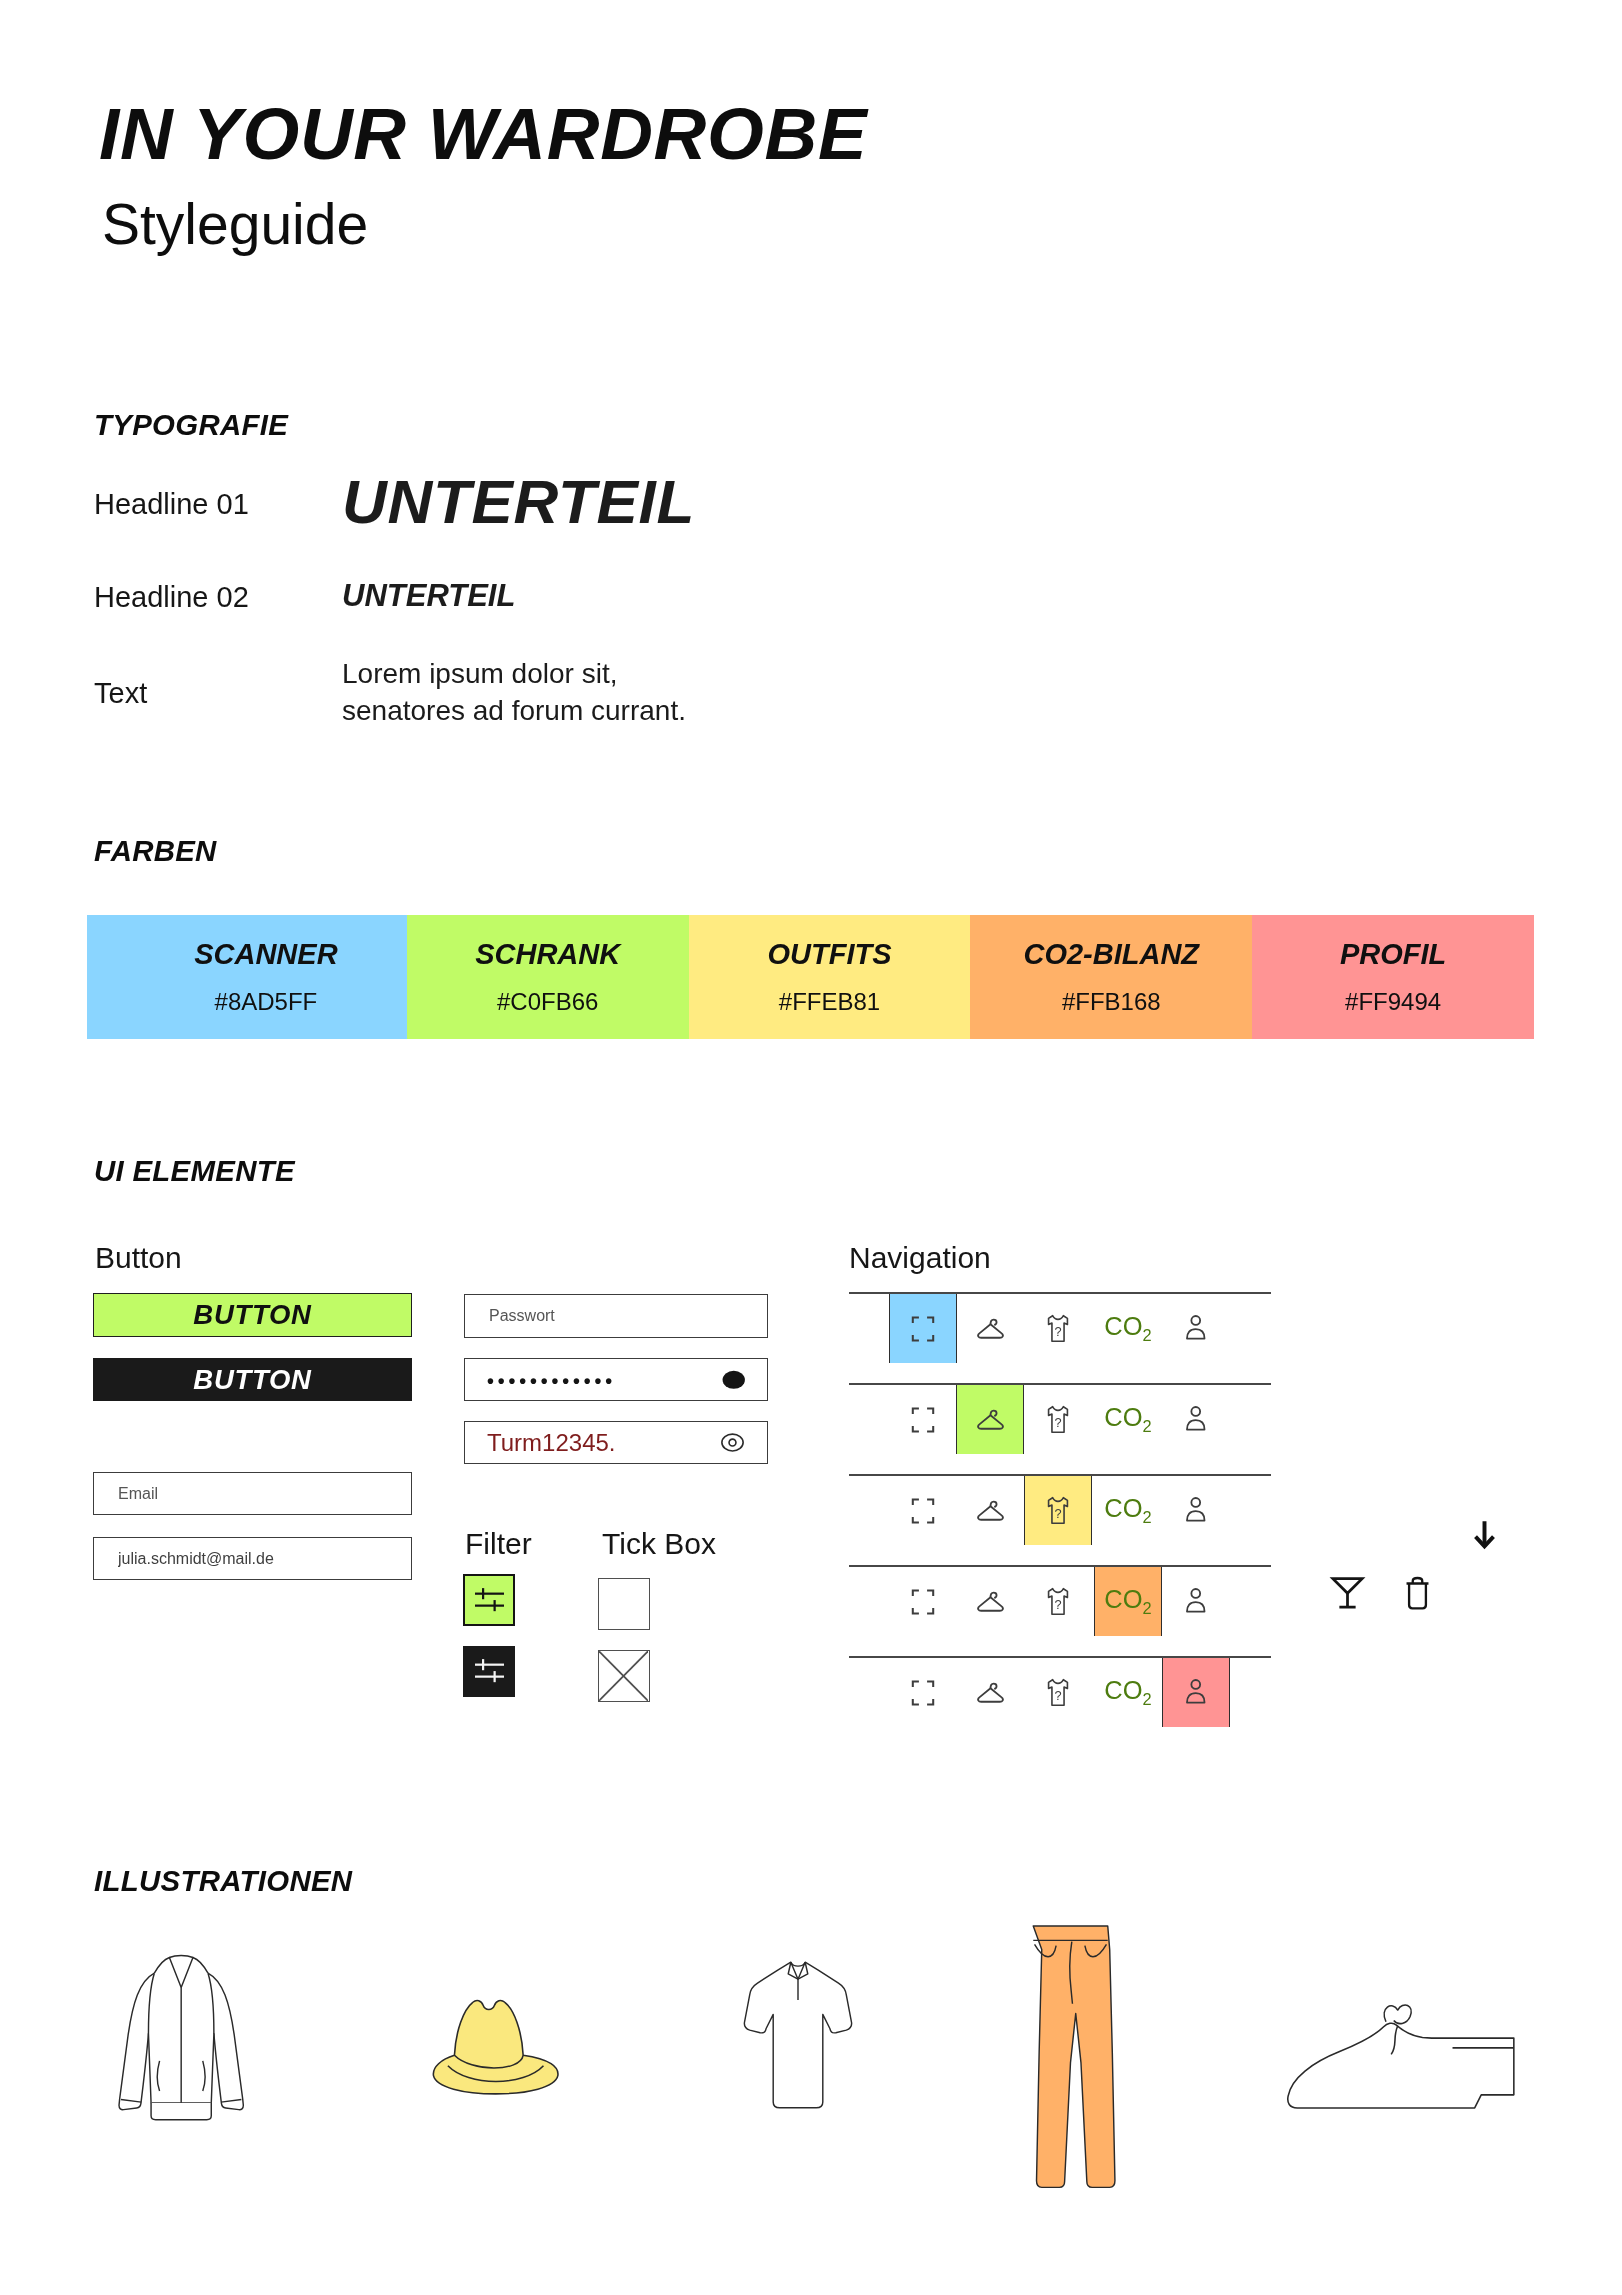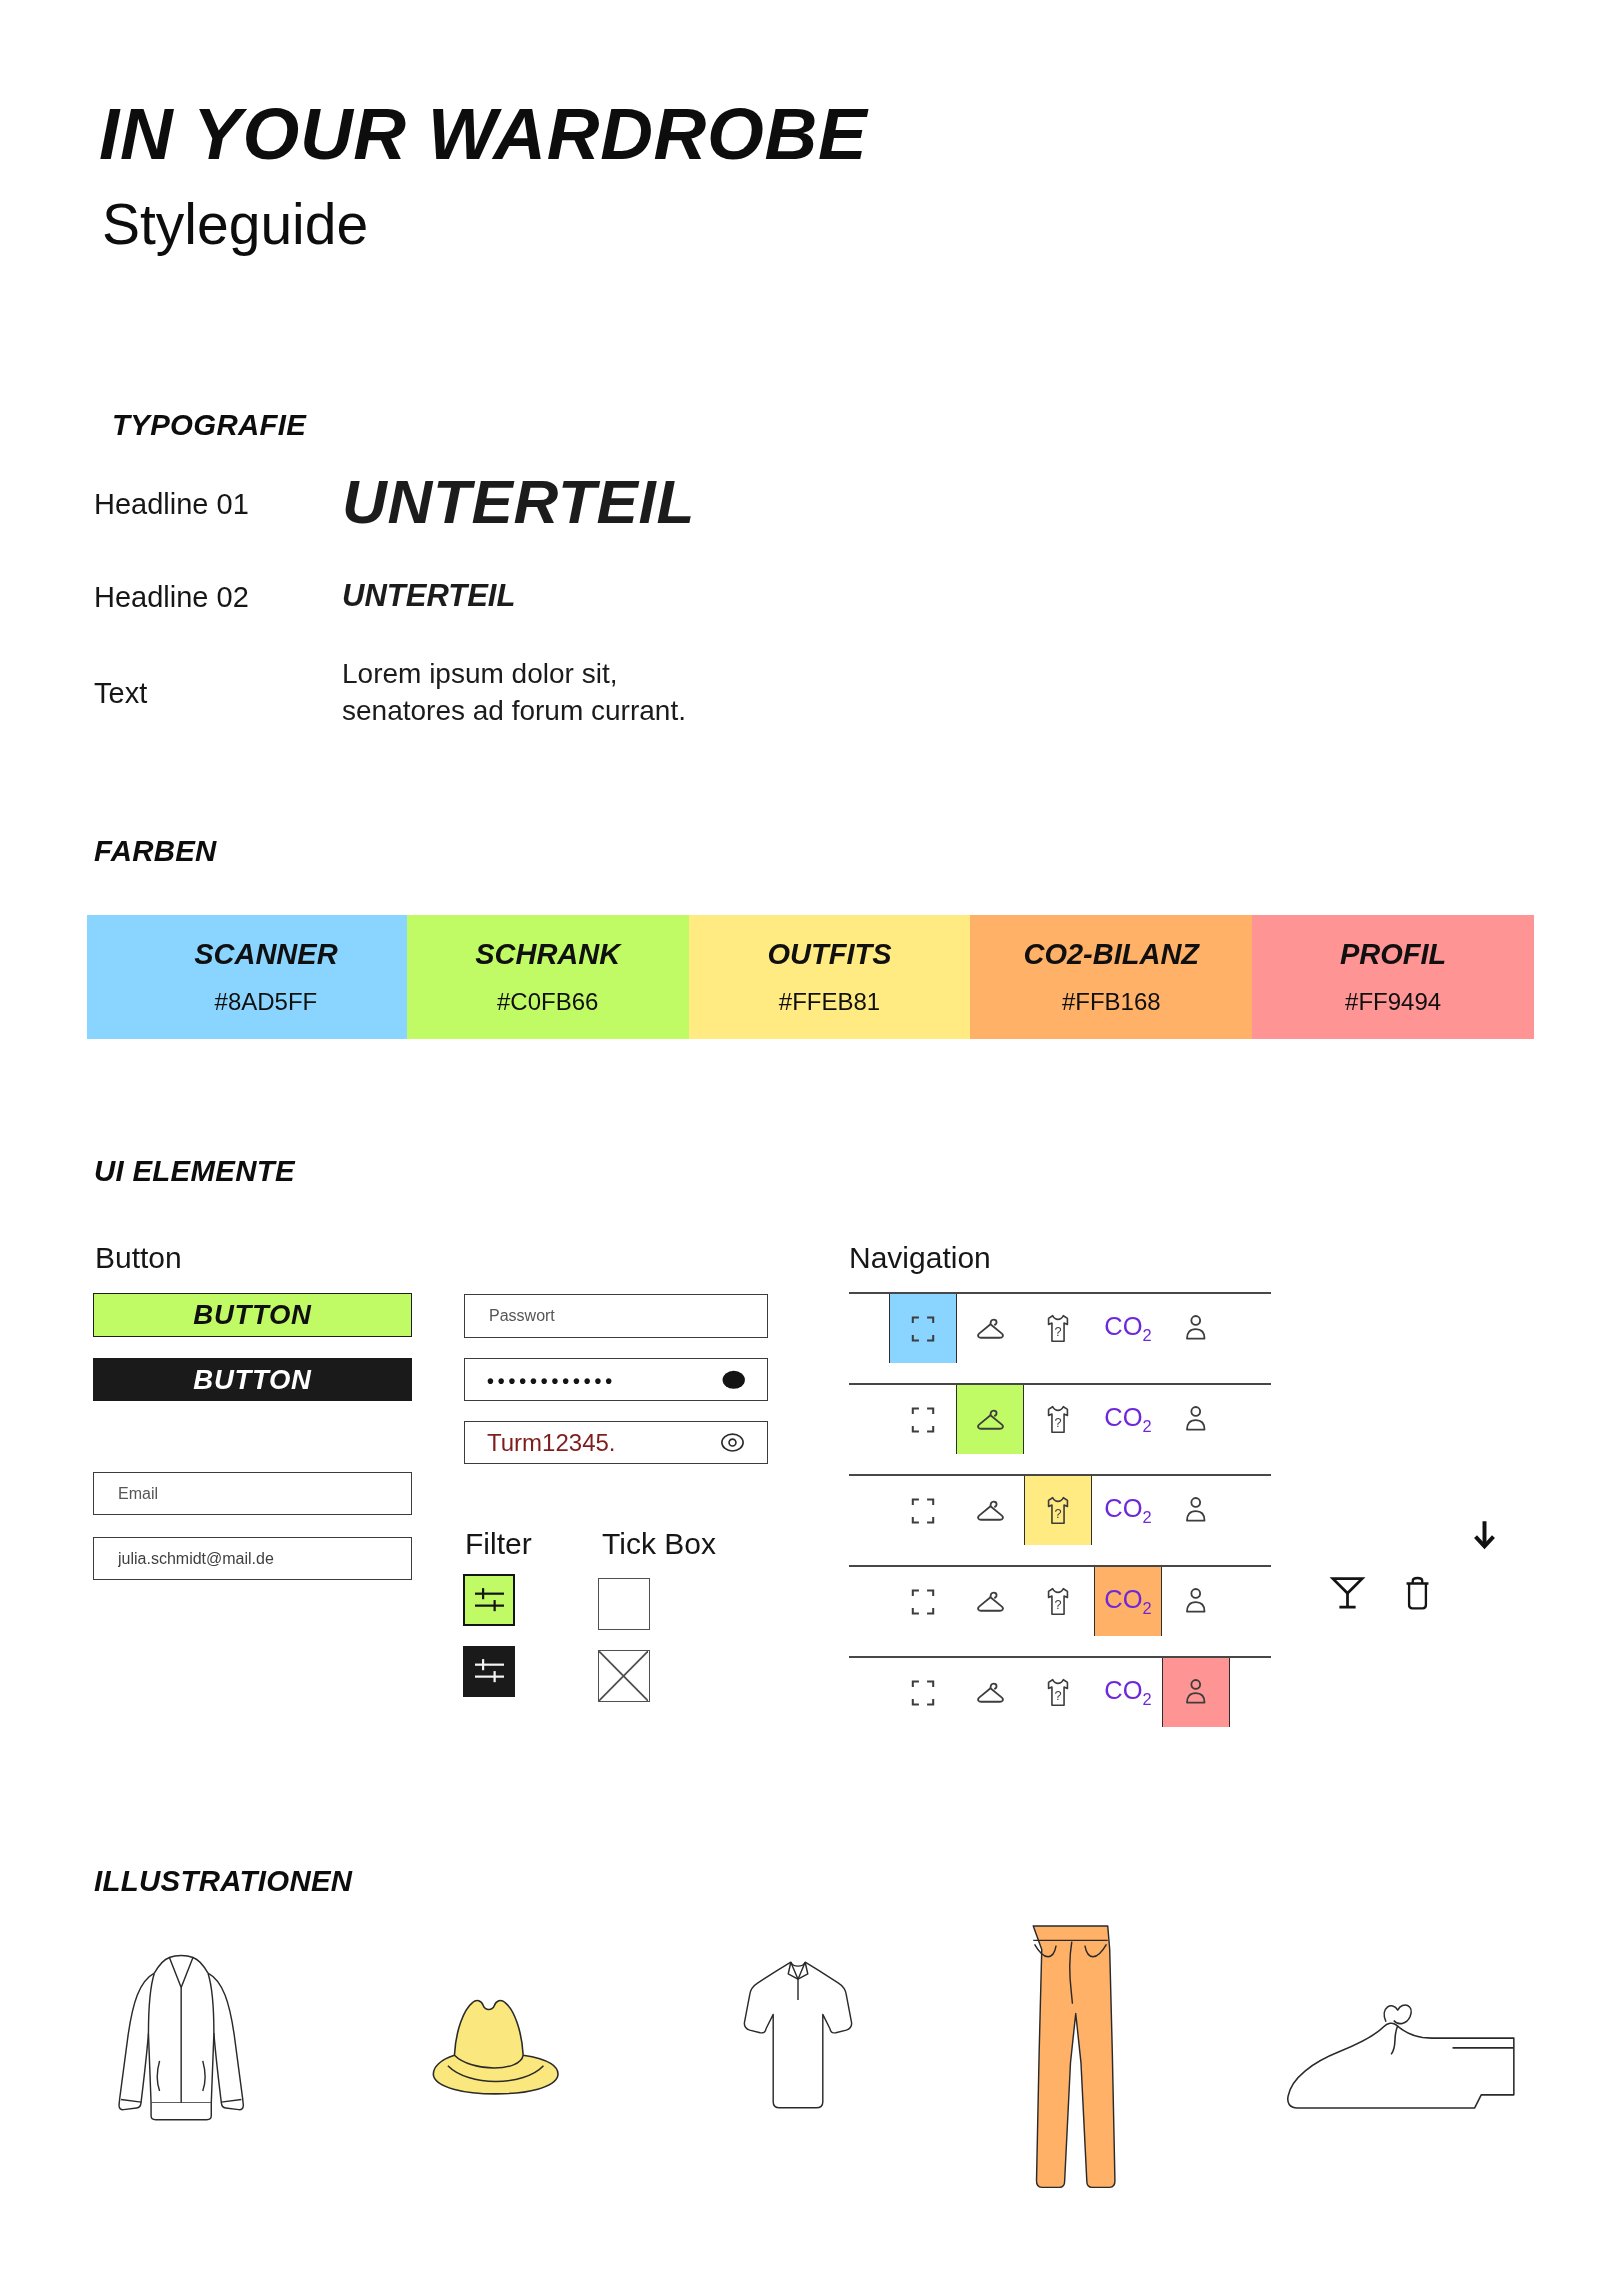--- a/index.html
+++ b/index.html
@@ -25,21 +25,21 @@
   .field input::placeholder{color:#555;opacity:1;}
   .field .pw-dots{font-size:19.6px;font-weight:700;letter-spacing:3.9px;color:#141414;flex:1;margin-top:3.9px;}
   .field .pw-text{font-size:24px;color:#7f1d1d;flex:1;}
   .sq-icon{box-sizing:border-box;display:flex;align-items:center;justify-content:center;}
   .sq-icon.green{border:2px solid #141414;}
   .tick{box-sizing:border-box;border:1.3px solid #4f4f4f;background:#fff;}
   .nav-row{width:422px;height:72px;border-top:2px solid #474747;}
   .slot{position:absolute;top:0;width:68px;height:69px;display:flex;align-items:center;justify-content:center;}
   .hl{position:absolute;left:0;top:0;width:100%;height:69px;box-sizing:border-box;border-left:1.3px solid #2e2e2e;border-right:1.3px solid #2e2e2e;}
   .nic{position:relative;z-index:2;}
-  .co2{position:relative;z-index:2;font-size:25.5px;color:#6d28d9;white-space:nowrap;}
+  .co2{position:relative;z-index:2;font-size:25.5px;color:#4d7c0f;white-space:nowrap;}
   .co2 sub{font-size:16.4px;}
   svg{display:block;}
 </style>
 </head>
 <body>
 
 <svg width="0" height="0" style="position:absolute">
   <defs>
     <symbol id="sym-scanner" viewBox="0 0 44 50">
       <g fill="none" stroke="#3d3d3d" stroke-width="3">
@@ -105,21 +105,21 @@
       </g>
     </symbol>
   </defs>
 </svg>
 
 <div class="page">
 
   <div class="abs title" style="left:99px;top:92px">IN YOUR WARDROBE</div>
   <div class="abs subtitle" style="left:102px;top:191px">Styleguide</div>
 
-  <div class="abs sec-h" style="left:112px;top:408px">TYPOGRAFIE</div>
+  <div class="abs sec-h" style="left:94px;top:408px">TYPOGRAFIE</div>
   <div class="abs lbl" style="left:94px;top:488px">Headline 01</div>
   <div class="abs big-sample" style="left:342px;top:466px">UNTERTEIL</div>
   <div class="abs lbl" style="left:94px;top:581px">Headline 02</div>
   <div class="abs mid-sample" style="left:342px;top:578px">UNTERTEIL</div>
   <div class="abs lbl" style="left:94px;top:677px">Text</div>
   <div class="abs text-sample" style="left:342px;top:656px">
     <div>Lorem ipsum dolor sit,</div>
     <div>senatores ad forum currant.</div>
   </div>
 

